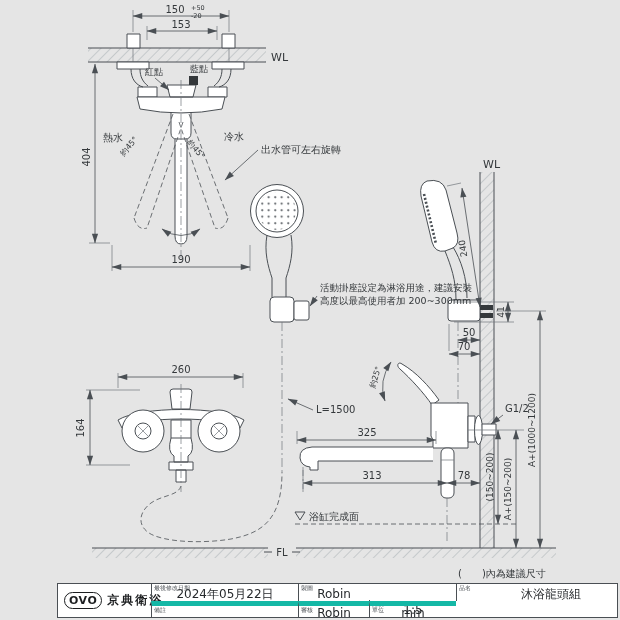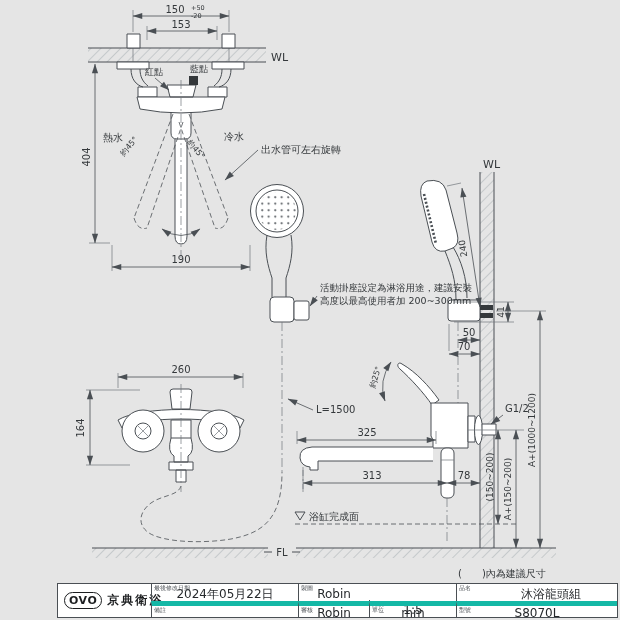--- a/index.html
+++ b/index.html
@@ -203,18 +203,14 @@
     <span class="val">1:5</span>
   </div>
   <div class="cell r2" style="left:311px;top:17px;width:87px;height:16px;">
     <span class="lbl">單位</span>
     <span class="val">mm</span>
   </div>
   <div class="cell" style="left:398px;top:0;width:161px;height:17px;padding-left:28px;">
     <span class="lbl">品名</span>
     <span class="val">沐浴龍頭組</span>
   </div>
-  <div class="cell r2" style="left:398px;top:17px;width:161px;height:16px;">
-    <span class="lbl">型號</span>
-    <span class="val">S8070L</span>
-  </div>
 </div>
 </div>
 
 </body></html>

